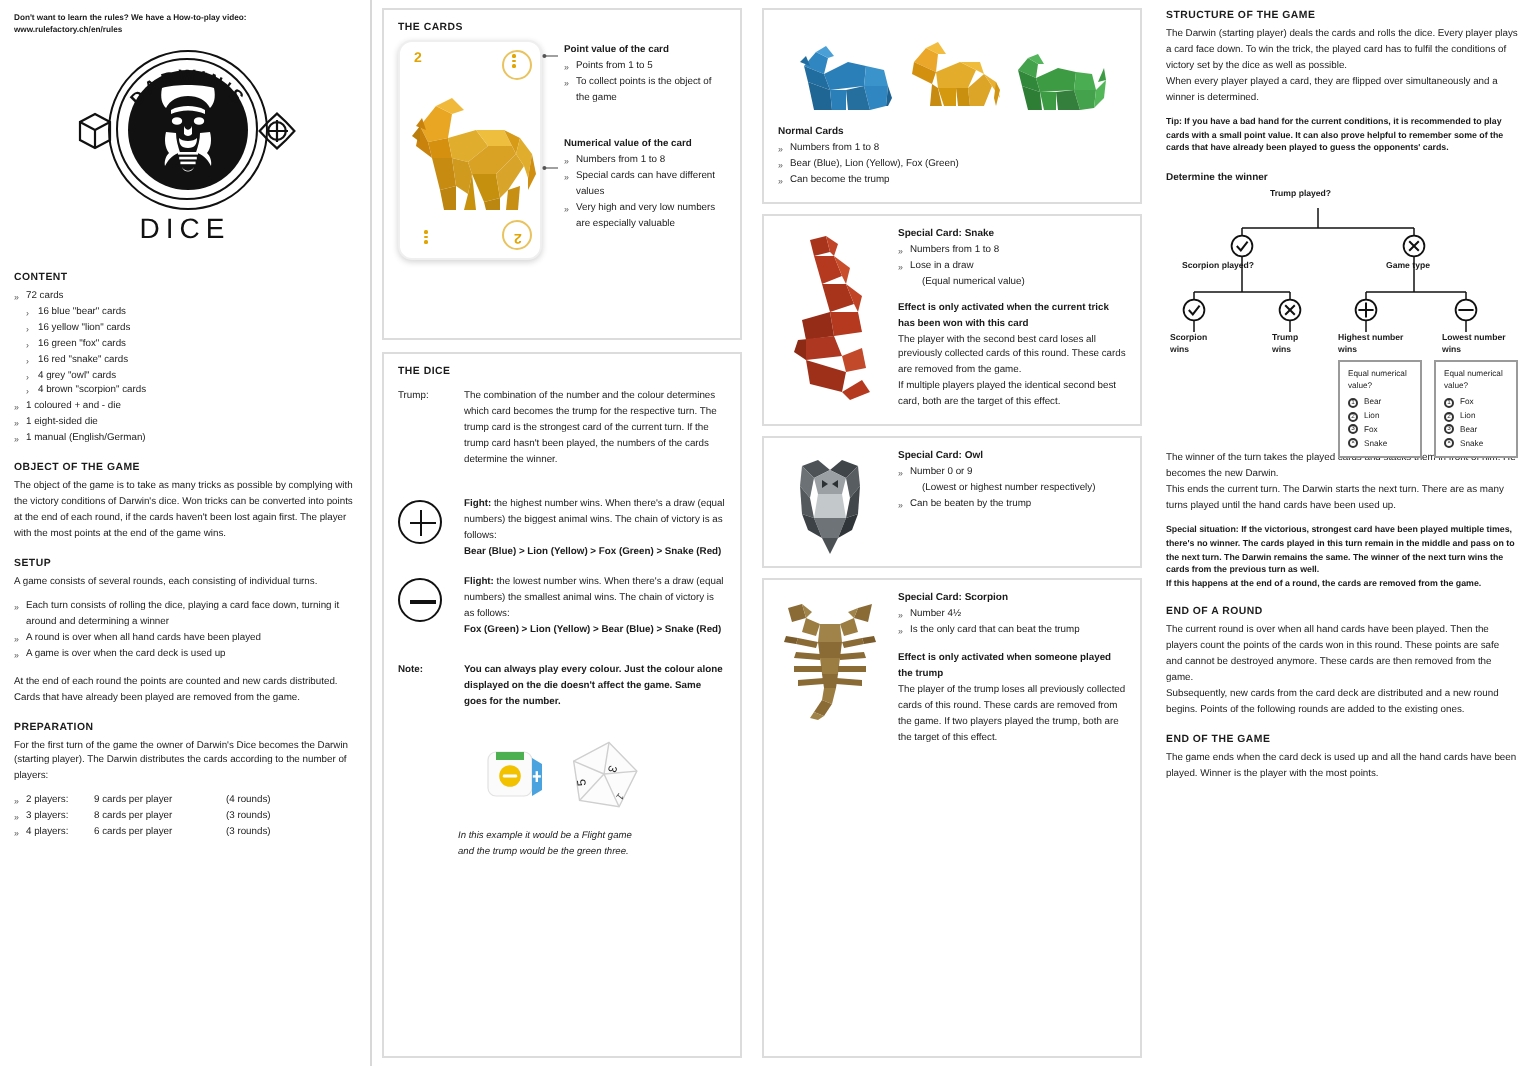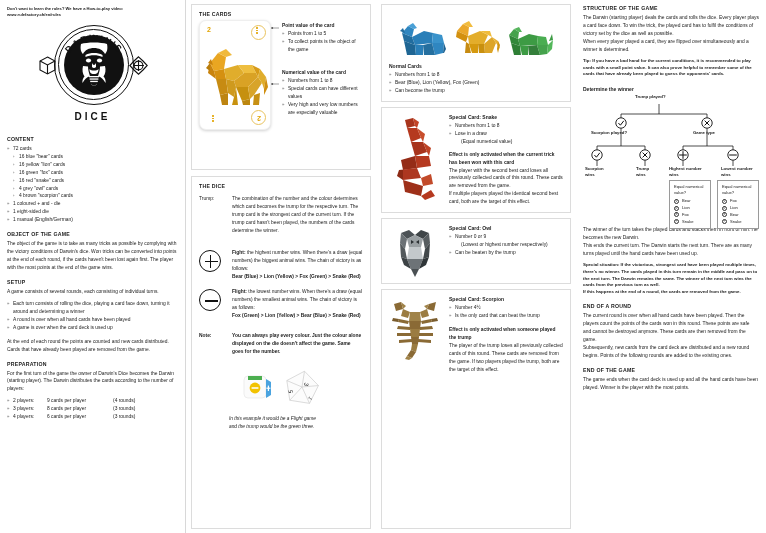--- a/index.html
+++ b/index.html
@@ -58,21 +58,21 @@
   .logo .cube{
     position:absolute; left:2px; top:32px; width:17px; height:19px;
   }
   .logo .compass{
     position:absolute; left:92px; top:32px; width:19px; height:19px;
   }
   .logo .arc-text{ position:absolute; left:0; top:0; width:112px; height:102px; }
   .logo .arc-text text{ font-family:"Liberation Sans", sans-serif; font-weight:bold; font-size:9px; letter-spacing:1.6px; fill:#111; }
   .logo .dice-word{
     position:absolute; left:0; bottom:4px; width:112px; text-align:center;
-    font-size:10px; font-weight:bold; letter-spacing:3px; color:#111;
+    font-size:14px; font-weight:normal; letter-spacing:3px; color:#111;
   }
 
   
   .card-row{ display:flex; align-items:flex-start; gap:0px; }
   .playcard{
     position:relative; width:72px; height:110px; background:#fff;
     border:1px solid #efefef; border-radius:7px;
     box-shadow:0 1px 3px rgba(0,0,0,.18);
     flex:0 0 auto;
   }

